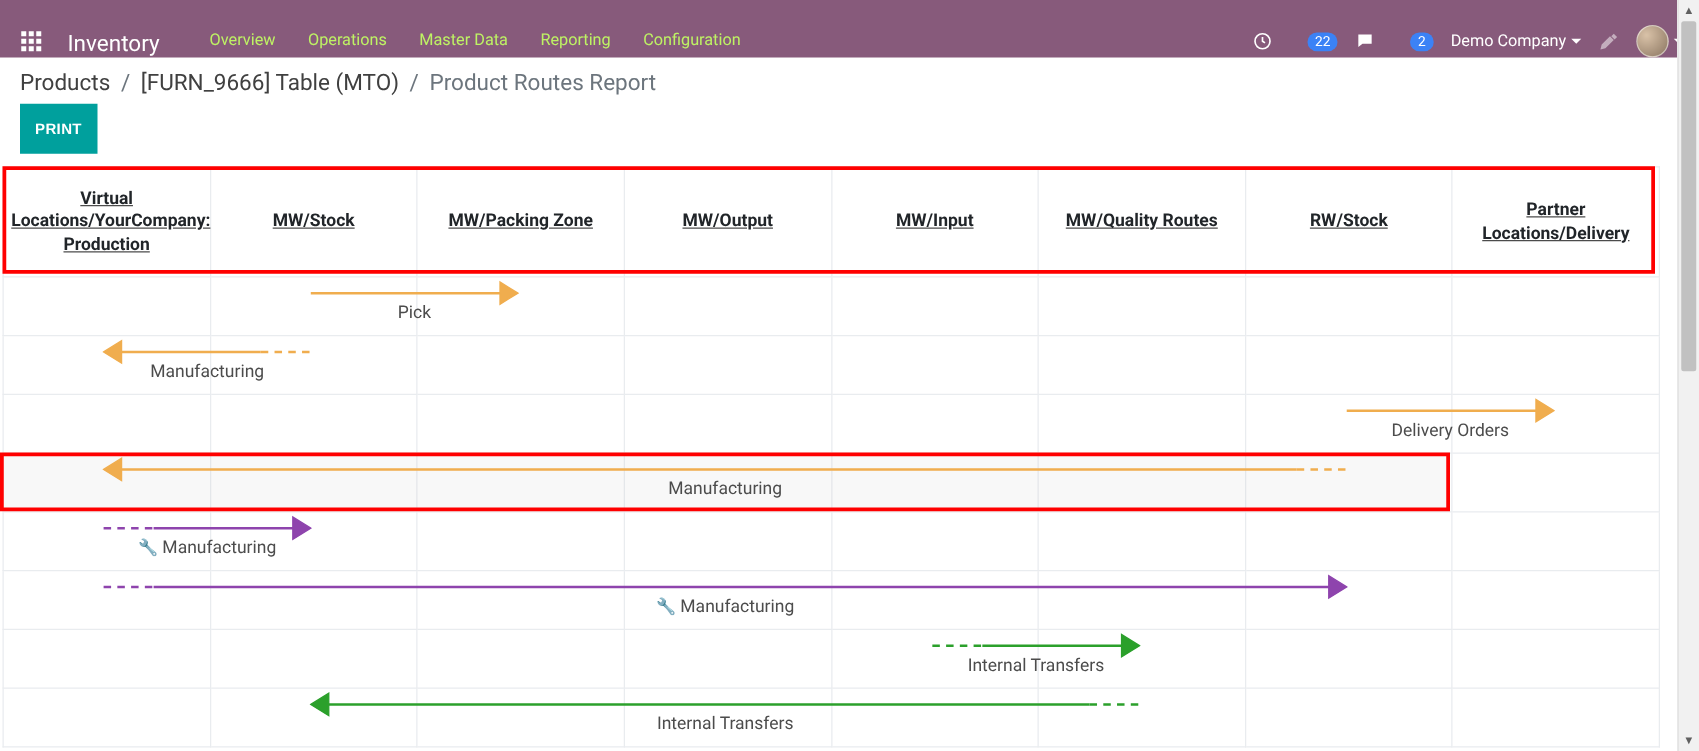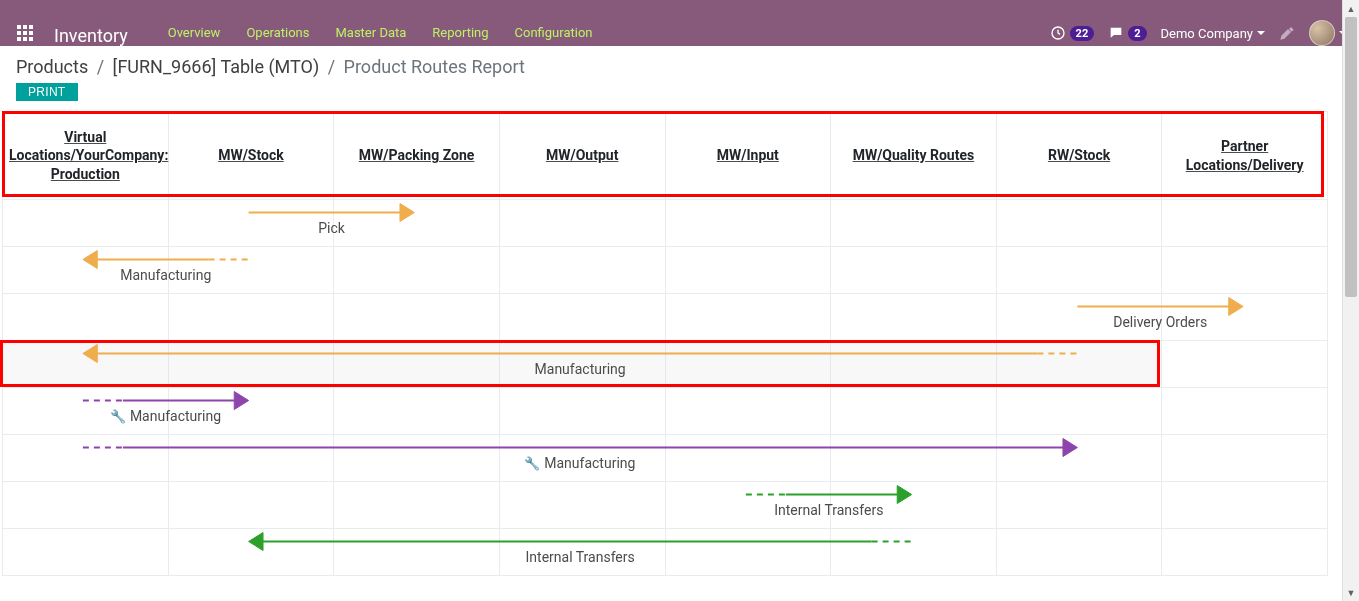--- a/index.html
+++ b/index.html
@@ -8,31 +8,31 @@
   .topbar { background: #875a7b; height: 46px; display: flex; align-items: flex-end; color: #fff; padding: 0 12px; }
   .apps-btn { width: 26px; height: 26px; display: flex; align-items: center; justify-content: center; cursor: pointer; }
   .apps-grid { display: grid; grid-template-columns: repeat(3, 4px); grid-template-rows: repeat(3, 4px); gap: 2px; }
   .apps-grid span { background: #fff; width: 4px; height: 4px; }
   .app-title { font-size: 18px; font-weight: 400; margin-left: 16px; margin-right: 30px; }
   .nav-menu { display: flex; gap: 6px; }
   .nav-menu a { color: #bef264; text-decoration: none; padding: 6px 10px; font-size: 13px; cursor: pointer; }
   .spacer { flex: 1; }
   .topbar-right { display: flex; align-items: center; gap: 14px; }
   .pill { display: inline-flex; align-items: center; gap: 4px; }
-  .pill .badge { background: #4c1d95; border-radius: 9px; padding: 1px 6px; font-size: 11px; font-weight: 700; }
+  .pill .badge { background: #3b82f6; border-radius: 9px; padding: 1px 6px; font-size: 11px; font-weight: 400; margin-left: 24px; }
   .timer-icon, .chat-icon, .gear-icon { display: inline-flex; }
   .company-switch { display: flex; align-items: center; gap: 4px; cursor: pointer; font-size: 13px; }
   .avatar { width: 26px; height: 26px; border-radius: 50%; background: radial-gradient(circle at 30% 30%, #d9c2a8, #8a7560); border: 1px solid rgba(255,255,255,0.5); }
   .caret-down { width: 0; height: 0; border-left: 4px solid transparent; border-right: 4px solid transparent; border-top: 4px solid #fff; }
   
   .breadcrumbs { padding: 10px 16px 6px; font-size: 18px; color: #6c757d; }
   .breadcrumbs a { color: #404040; text-decoration: none; }
   .breadcrumbs .sep { color: #6c757d; margin: 0 4px; }
   .print-row { padding: 0 16px 10px; }
-  .print-btn { background: #00a09d; color: #fff; border: none; padding: 2px 12px; font-size: 12px; font-weight: 400; letter-spacing: 0.3px; cursor: pointer; }
+  .print-btn { background: #00a09d; color: #fff; border: none; padding: 13px 12px; font-size: 12px; font-weight: 700; letter-spacing: 0.3px; cursor: pointer; }
   
   .report-wrap { padding: 0 2px 30px; position: relative; }
   table.routes { border-collapse: collapse; width: 1326px; table-layout: fixed; text-decoration: underline; }
   table.routes th, table.routes td { border: 1px solid #e9ecef; text-align: center; font-weight: 400; }
   table.routes th { padding: 10px 6px; font-weight: 700; color: #212529; font-size: 14px; line-height: 1.3; vertical-align: middle; height: 88px; }
   table.routes td { height: 47px; position: relative; }
   
   .hl-header { position: absolute; border: 3px solid #ff0000; pointer-events: none; z-index: 30; }
   .hl-row { position: absolute; border: 3px solid #ff0000; background: rgba(200,200,200,0.12); pointer-events: none; z-index: 5; }
   

